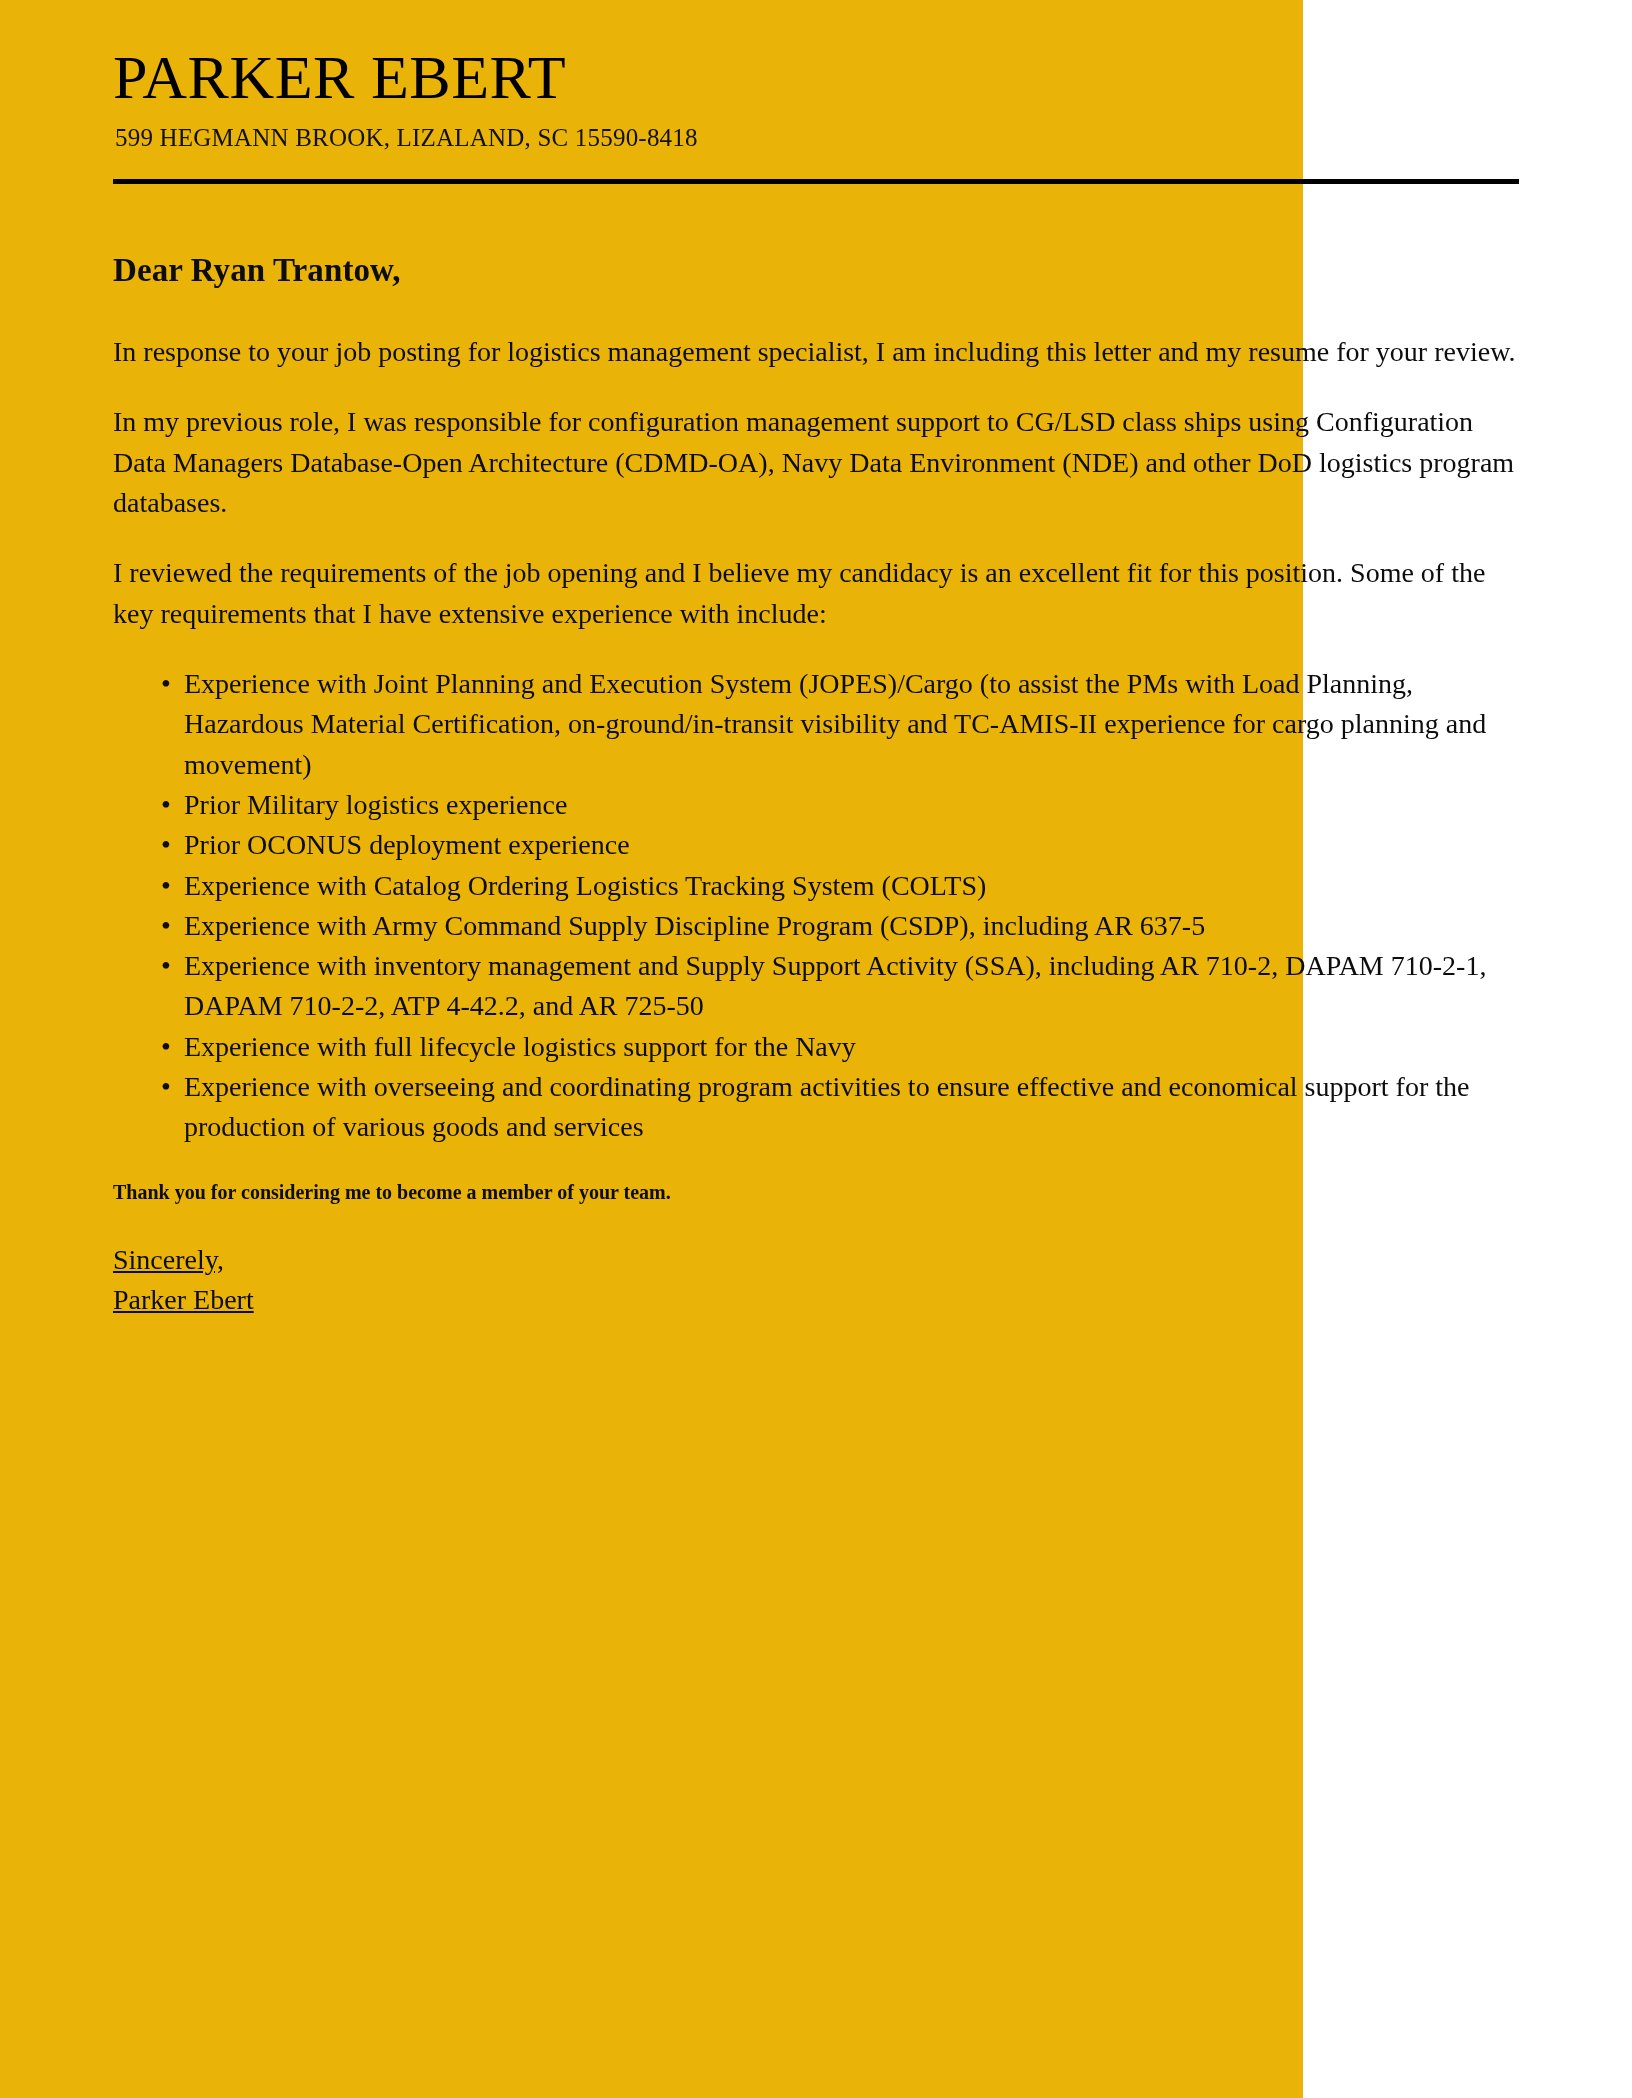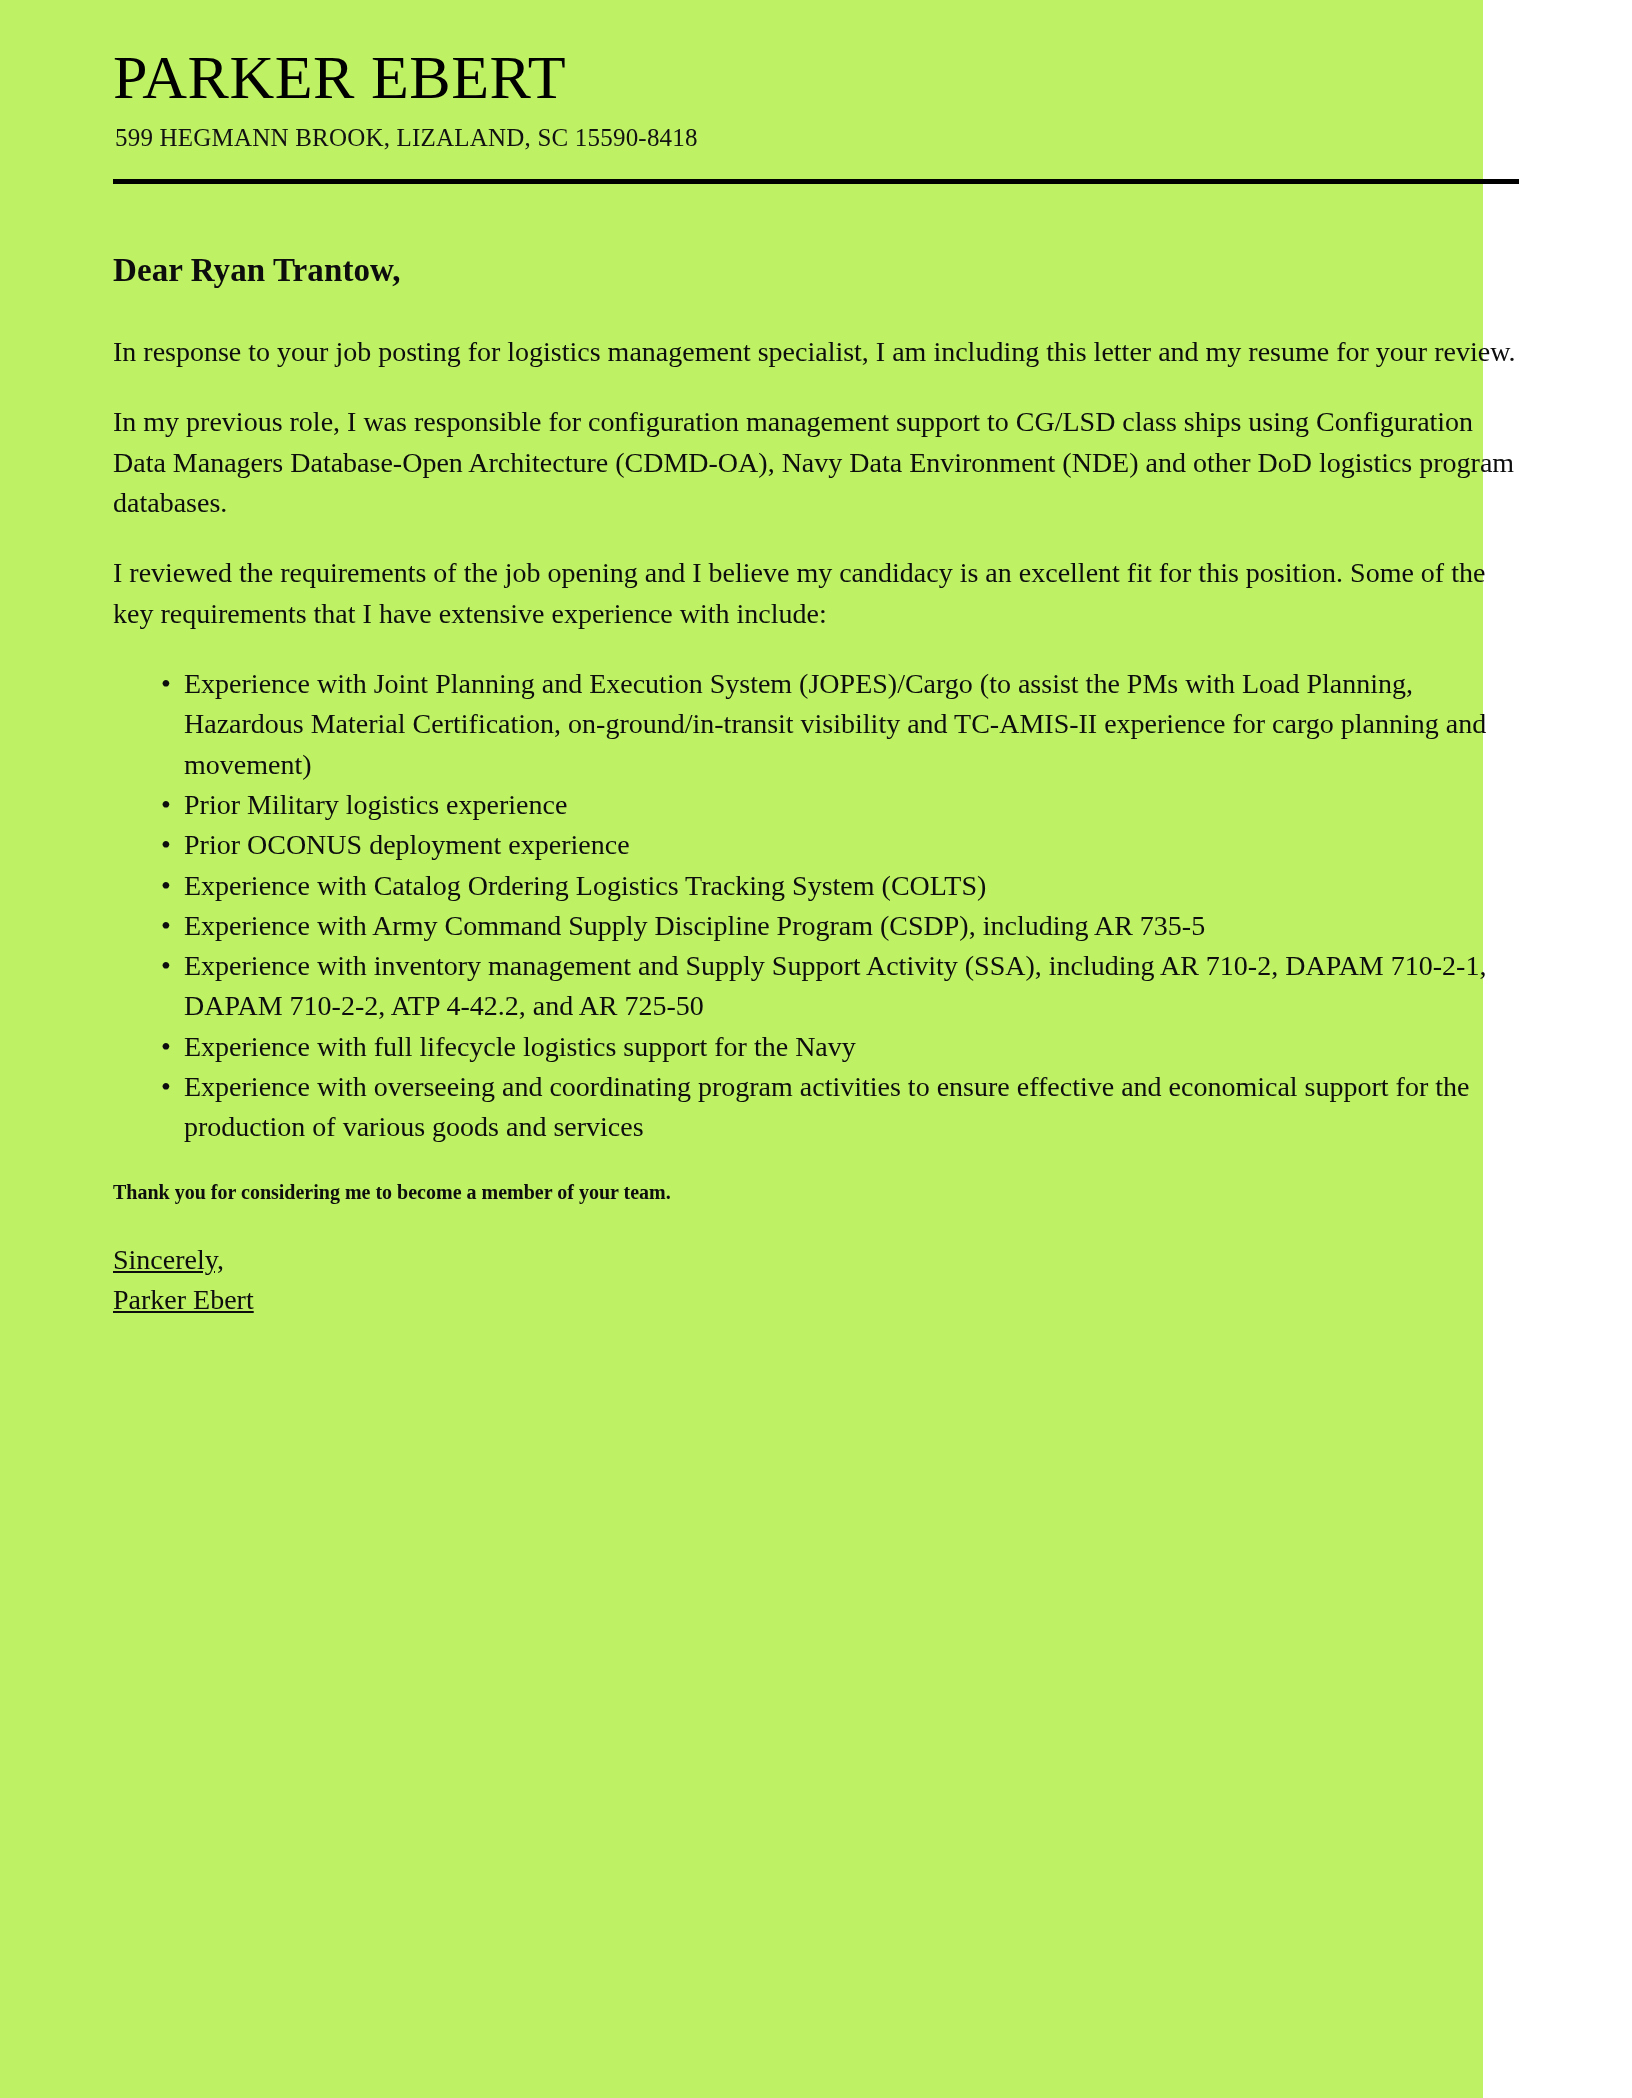--- a/index.html
+++ b/index.html
@@ -9,26 +9,26 @@
   }
   body {
     width: 1632px;
     height: 2098px;
     font-family: "Liberation Serif", "DejaVu Serif", serif;
     color: #0d0d0d;
     -webkit-font-smoothing: antialiased;
   }
 
   .page {
-    width: 1483px;
+    width: 1303px;
     height: 2098px;
     box-sizing: border-box;
     padding: 16px;
     position: relative;
-    background: #bef264;
+    background: #eab308;
   }
 
   .content {
     position: absolute;
     left: 113px;
     top: 0;
     width: 1406px;
   }
 
   
@@ -130,21 +130,21 @@
 
       <p class="para">In response to your job posting for logistics management specialist, I am including this letter and my resume for your review.</p>
       <p class="para">In my previous role, I was responsible for configuration management support to CG/LSD class ships using Configuration Data Managers Database-Open Architecture (CDMD-OA), Navy Data Environment (NDE) and other DoD logistics program databases.</p>
       <p class="para">I reviewed the requirements of the job opening and I believe my candidacy is an excellent fit for this position. Some of the key requirements that I have extensive experience with include:</p>
 
       <ul class="bullets">
         <li>Experience with Joint Planning and Execution System (JOPES)/Cargo (to assist the PMs with Load Planning, Hazardous Material Certification, on-ground/in-transit visibility and TC-AMIS-II experience for cargo planning and movement)</li>
         <li>Prior Military logistics experience</li>
         <li>Prior OCONUS deployment experience</li>
         <li>Experience with Catalog Ordering Logistics Tracking System (COLTS)</li>
-        <li>Experience with Army Command Supply Discipline Program (CSDP), including AR 735-5</li>
+        <li>Experience with Army Command Supply Discipline Program (CSDP), including AR 637-5</li>
         <li>Experience with inventory management and Supply Support Activity (SSA), including AR 710-2, DAPAM 710-2-1, DAPAM 710-2-2, ATP 4-42.2, and AR 725-50</li>
         <li>Experience with full lifecycle logistics support for the Navy</li>
         <li>Experience with overseeing and coordinating program activities to ensure effective and economical support for the production of various goods and services</li>
       </ul>
 
       <div class="closing">Thank you for considering me to become a member of your team.</div>
 
       <div class="signoff">
         <span class="line">Sincerely,</span>
         <span class="line">Parker Ebert</span>

